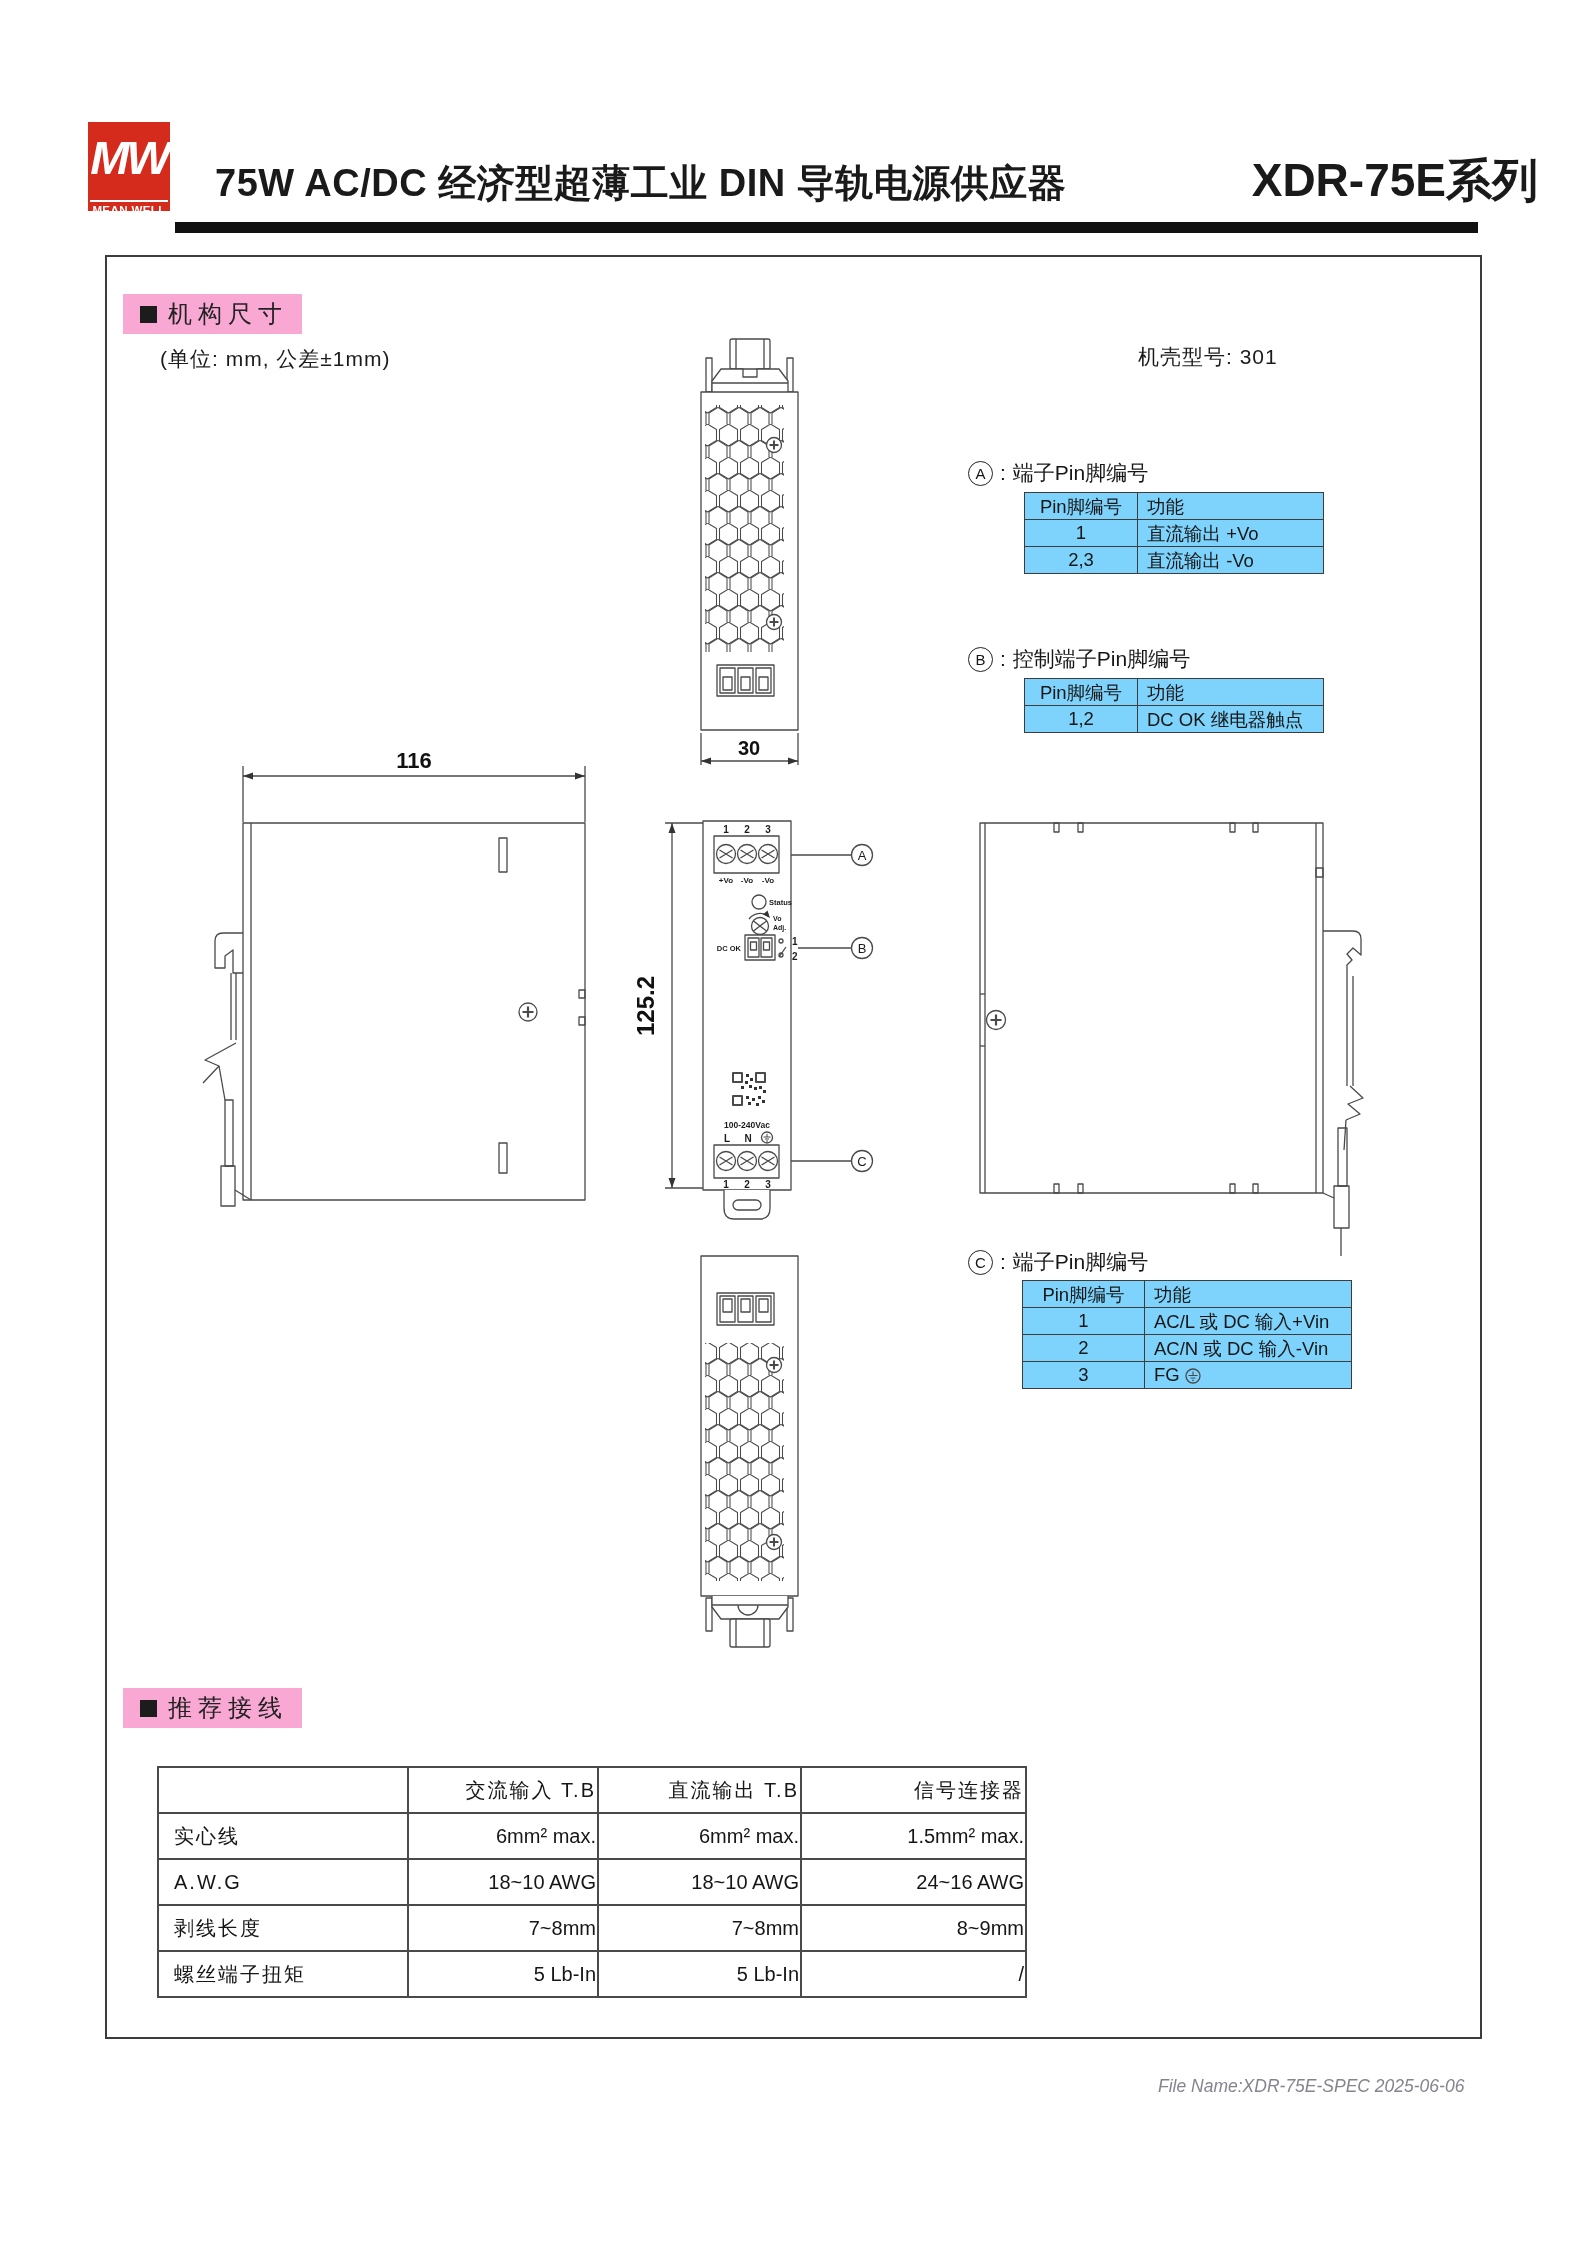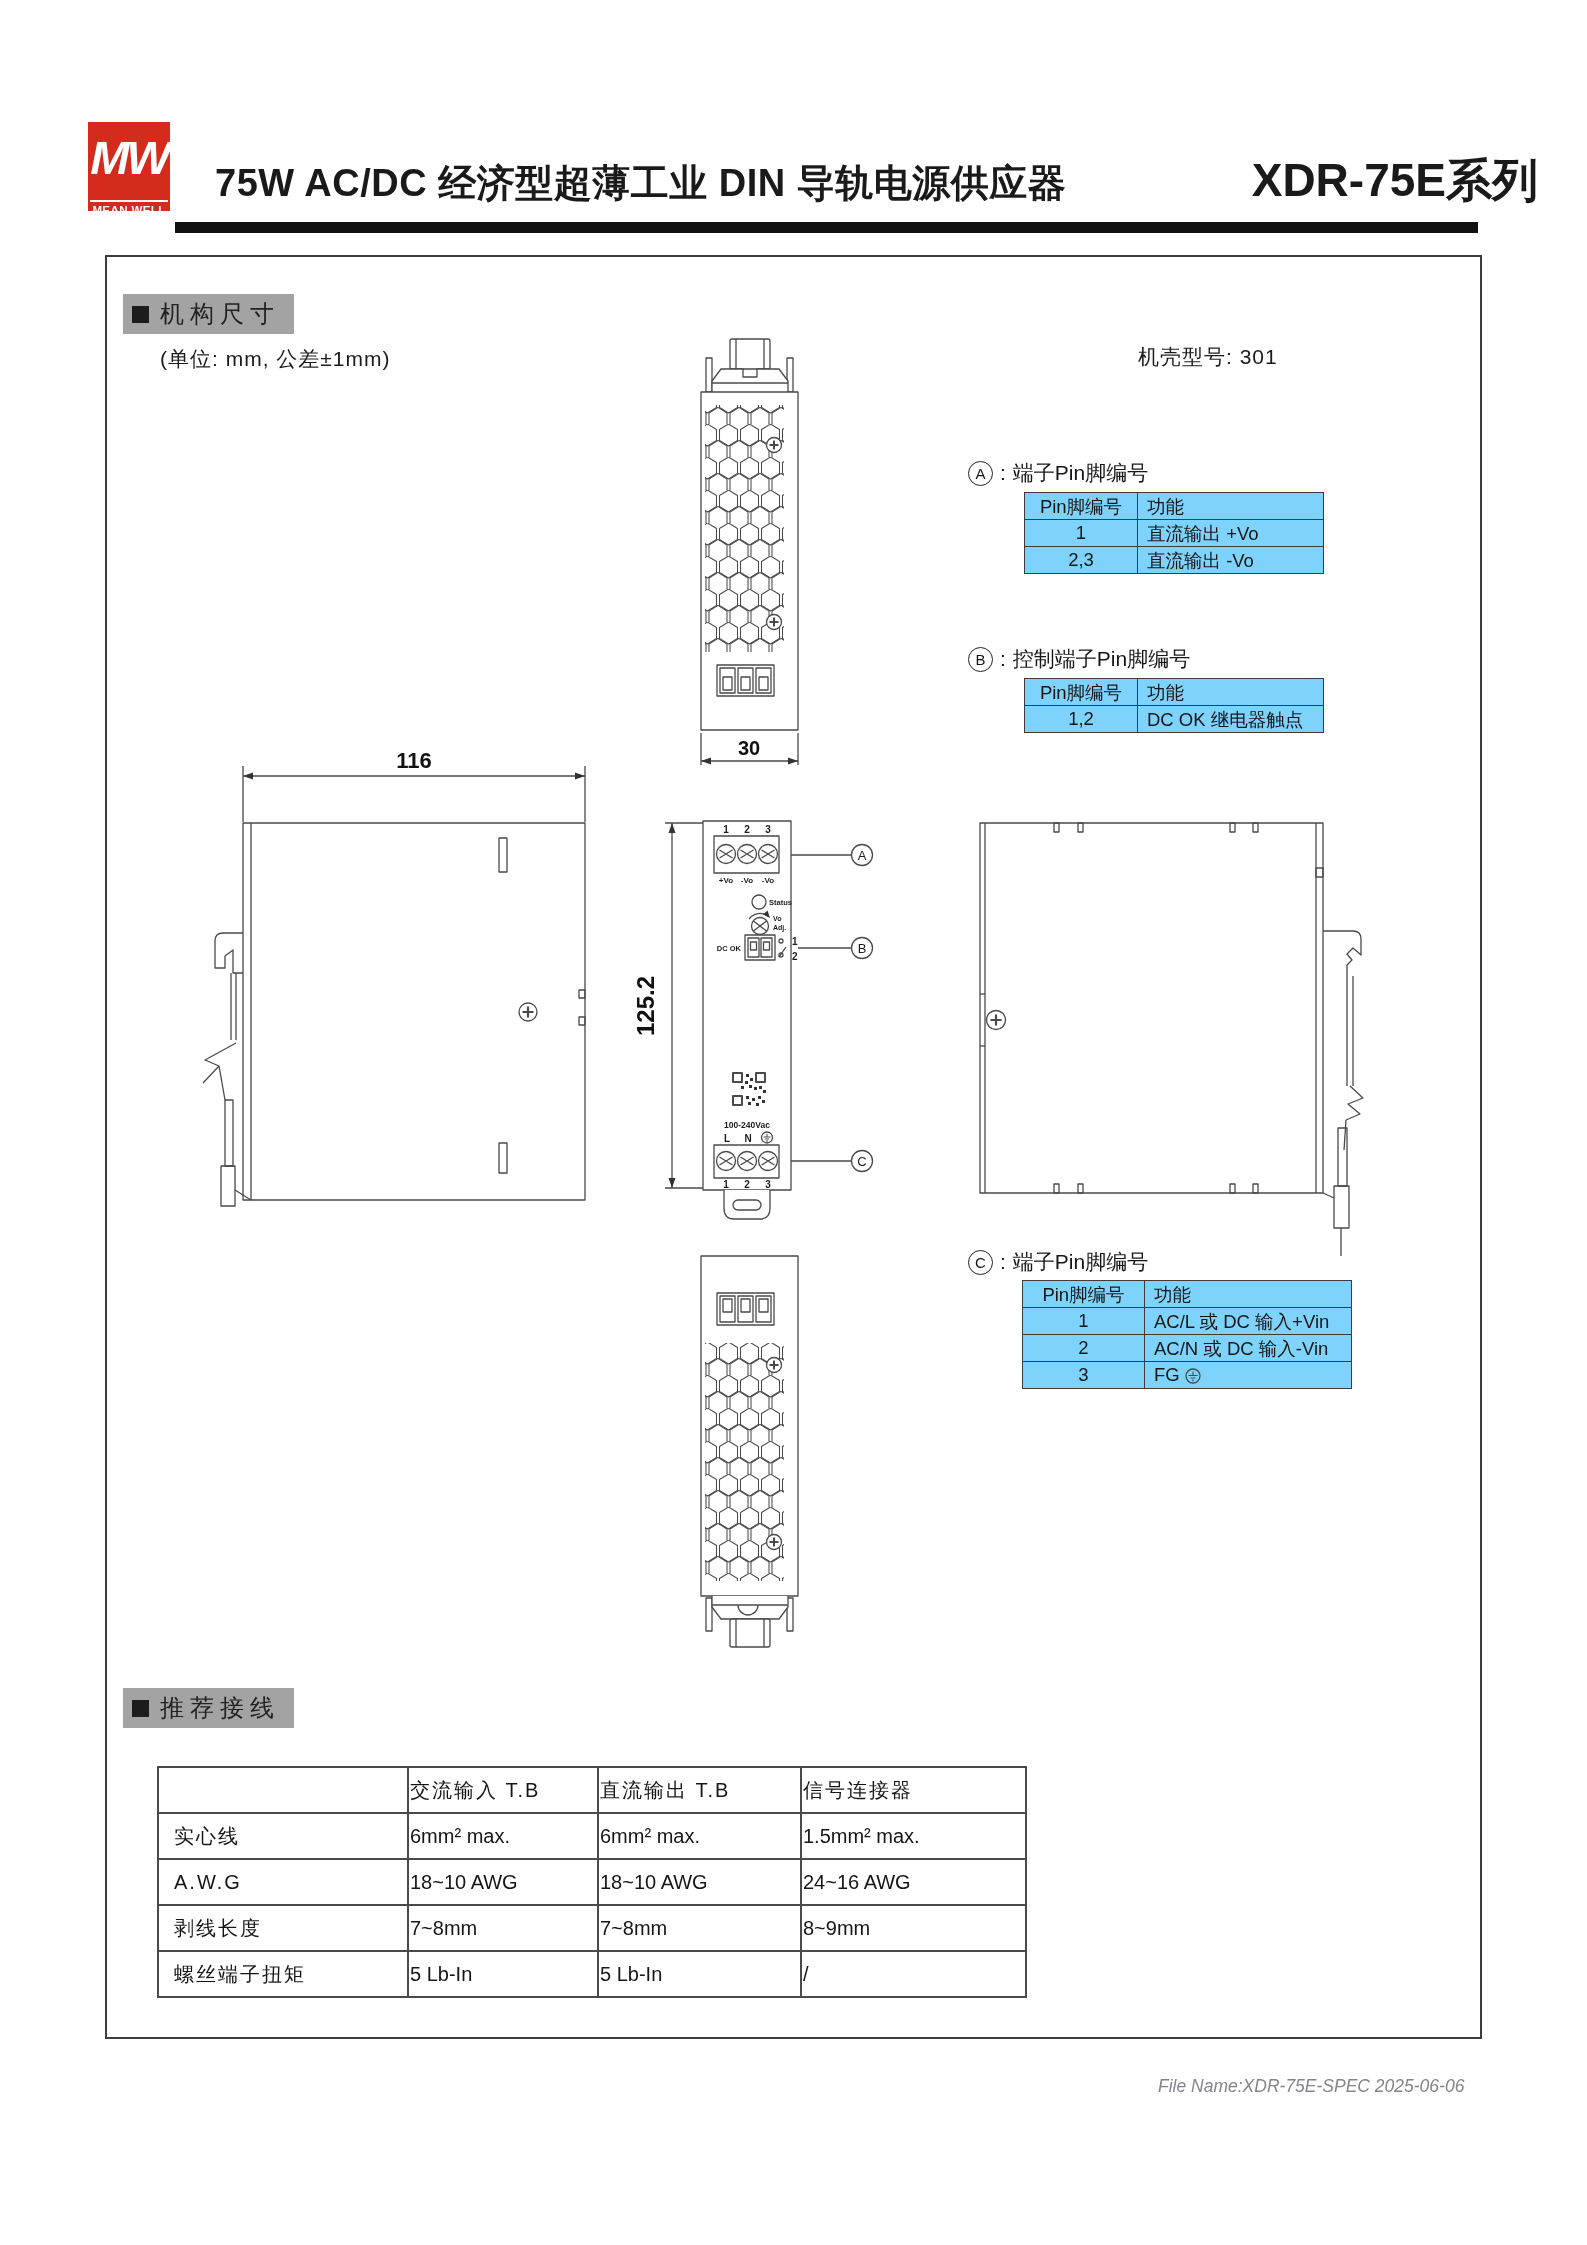--- a/index.html
+++ b/index.html
@@ -17,42 +17,42 @@
     letter-spacing:-3px;margin-top:6px;}
   .logo-brand{color:#fff;font-weight:700;font-size:11.5px;letter-spacing:.4px;
     border-top:2px solid #fff;border-bottom:2px solid #fff;padding:2px 2px 3px 2px;margin-top:12px;text-decoration:underline;}
   .doc-title{left:215px;top:158px;font-size:38px;font-weight:700;letter-spacing:.5px;white-space:nowrap;}
   .doc-series{left:1120px;top:150px;width:418px;text-align:right;font-size:46px;font-weight:800;white-space:nowrap;}
   .header-rule{left:175px;top:222px;width:1303px;height:11px;background:#111;}
 
   
   .main-frame{left:105px;top:255px;width:1373px;height:1780px;border:2px solid #3c3c3c;background:#fff;}
 
-  .section-hdr{display:inline-flex;align-items:center;gap:11px;background:#a3a3a3;
-    padding:4px 14px 4px 9px;font-size:24px;letter-spacing:6px;color:#222;}
+  .section-hdr{display:inline-flex;align-items:center;gap:11px;background:#f9a8d4;
+    padding:4px 14px 4px 17px;font-size:24px;letter-spacing:6px;color:#222;}
   .section-sq{width:17px;height:17px;background:#1c1c1c;display:inline-block;}
   .note{font-size:21px;letter-spacing:1px;color:#1b1b1b;white-space:nowrap;}
 
   
   .callout-row{display:flex;align-items:center;gap:7px;font-size:21px;white-space:nowrap;color:#161616;}
   .callout-circ{width:23px;height:23px;border:1.7px solid #222;border-radius:50%;
     display:inline-flex;align-items:center;justify-content:center;font-size:15px;font-weight:400;flex:0 0 auto;}
   table.pin-table{border-collapse:collapse;background:#7dd3fc;}
   table.pin-table td{border:1.6px solid #3c3c3c;height:26px;font-size:18.5px;padding:0 9px;
     white-space:nowrap;color:#161616;}
   table.pin-table td.c1{text-align:center;padding:0 4px;}
   .pt-a td.c1,.pt-b td.c1{width:104px;min-width:104px;}
   .pt-a td.c2,.pt-b td.c2{width:167px;min-width:167px;}
   .pt-c td.c1{width:113px;min-width:113px;}
   .pt-c td.c2{width:188px;min-width:188px;}
   .gnd-inline{display:inline-block;vertical-align:-3px;margin-left:5px;}
 
   
   table.wire-table{border-collapse:collapse;background:#fff;}
-  table.wire-table td{border:2px solid #4a4a4a;height:42px;font-size:20px;text-align:left;
+  table.wire-table td{border:2px solid #4a4a4a;height:42px;font-size:20px;text-align:right;
     white-space:nowrap;color:#161616;}
   table.wire-table td.rowlab{text-align:left;padding-left:15px;letter-spacing:2px;}
   table.wire-table td.w0{width:232px;min-width:232px;}
   table.wire-table td.w1{width:186px;min-width:186px;}
   table.wire-table td.w2{width:199px;min-width:199px;}
   table.wire-table td.w3{width:221px;min-width:221px;}
   table.wire-table td.hd{letter-spacing:2px;}
 
   .footer-note{left:1158px;top:2076px;font-size:17.5px;font-style:italic;color:#84848e;white-space:nowrap;}
 

